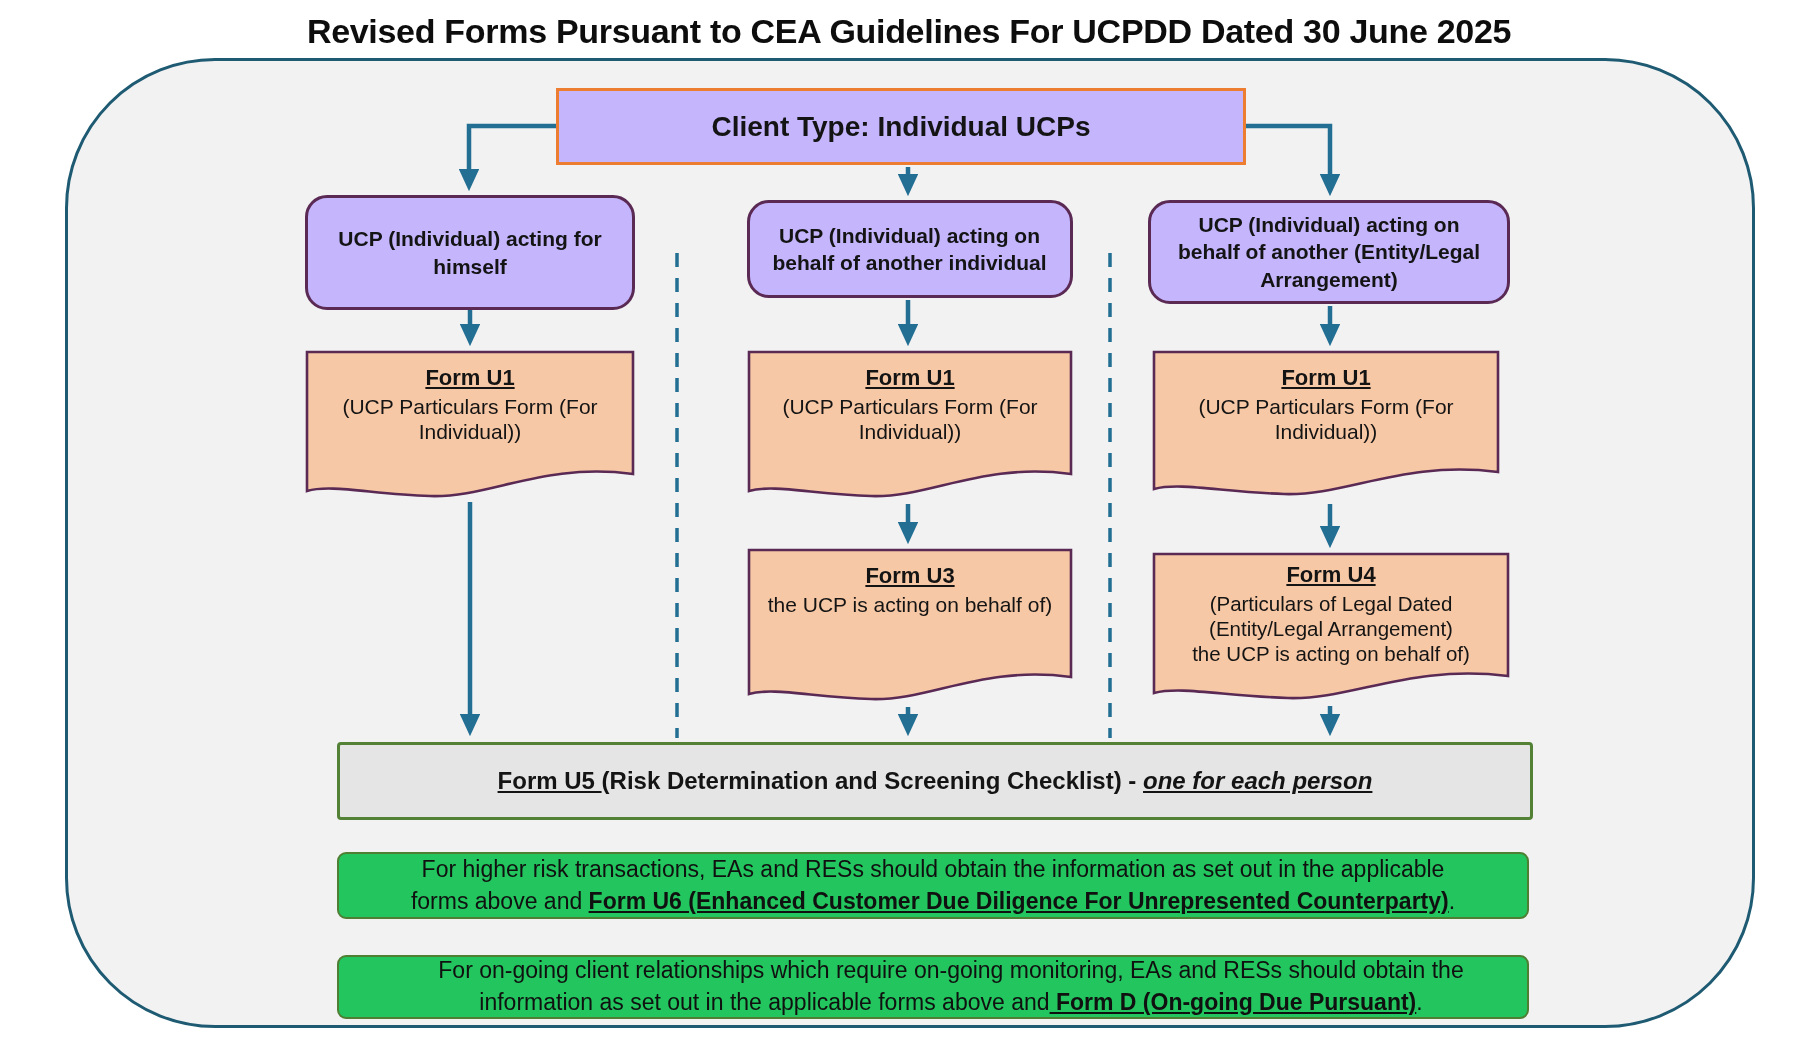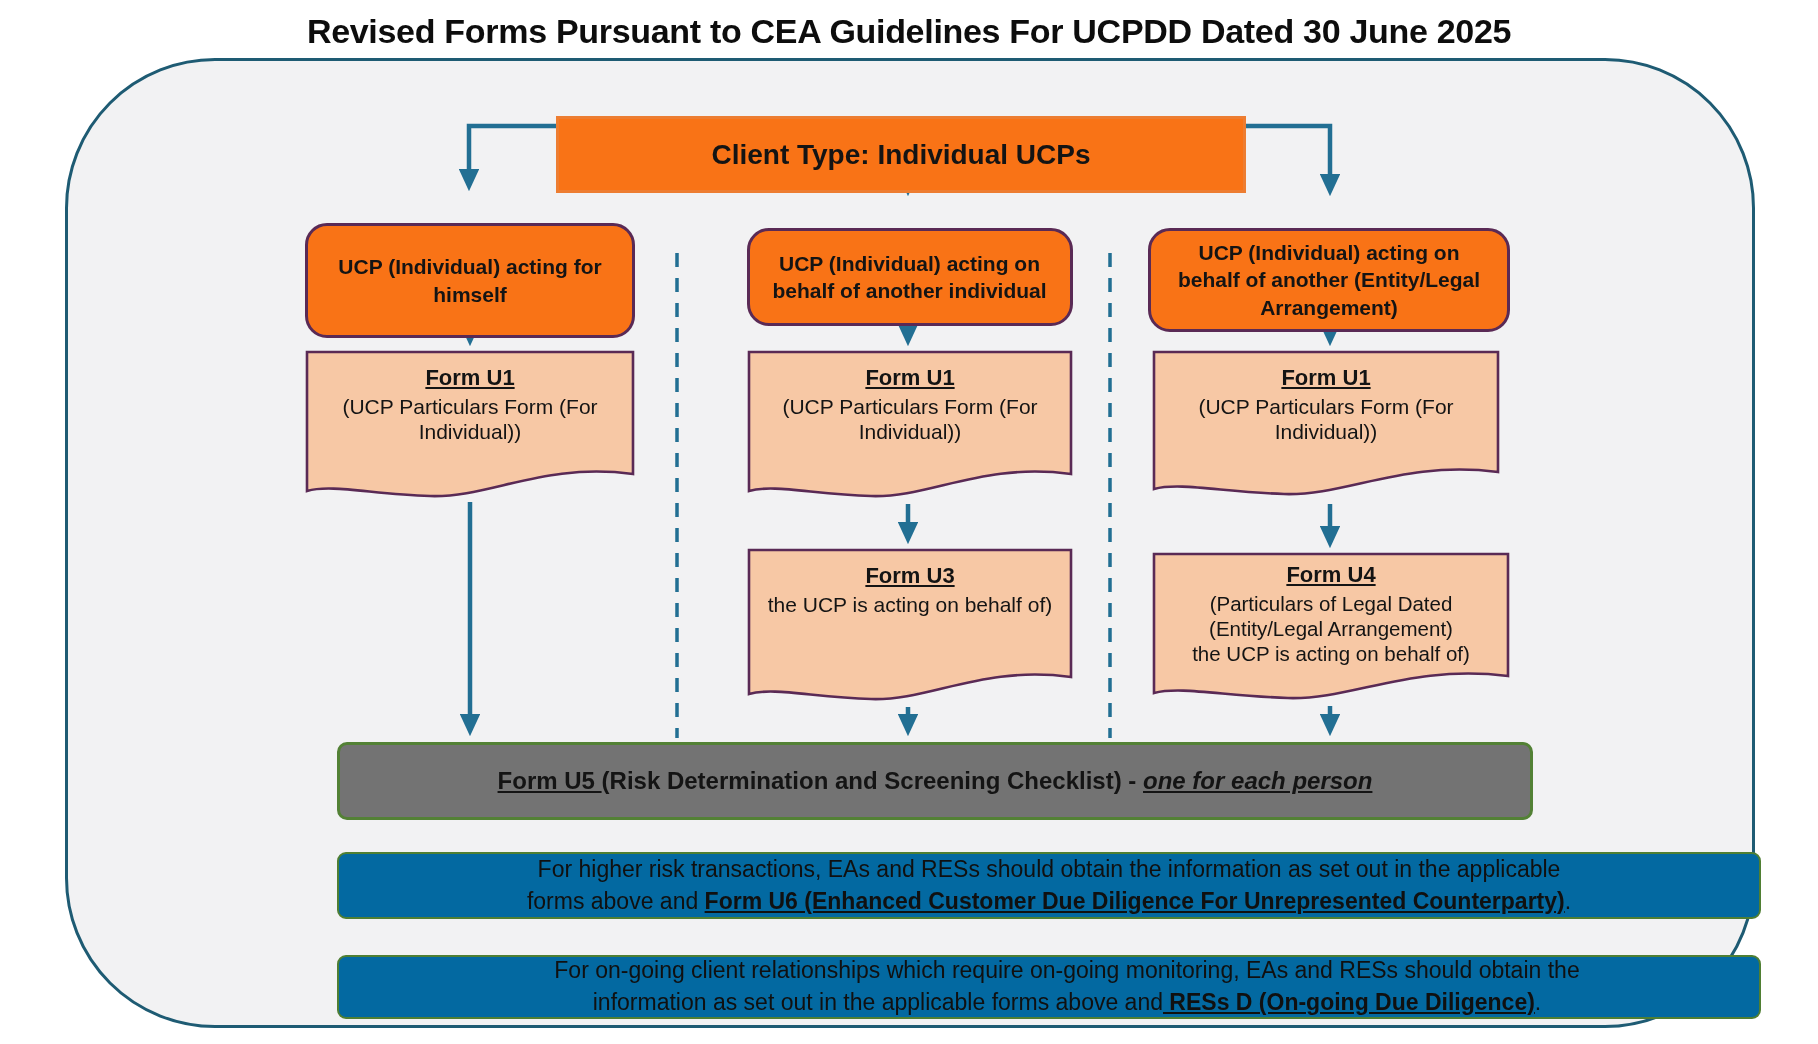--- a/index.html
+++ b/index.html
@@ -15,22 +15,21 @@
     font-size:34px;font-weight:bold;color:#0d0d0d;letter-spacing:-0.3px;
   }
 
   .container{
     left:65px;top:58px;width:1690px;height:970px;
     background:#f2f2f3;border:3px solid #1e5b73;border-radius:150px;
   }
 
   .node{
     display:flex;align-items:center;justify-content:center;text-align:center;
-    background:#f97316;
-    margin-top:28px;
+    background:#c4b5fd;
   }
   .root-box{
     left:556px;top:88px;width:690px;height:77px;
     border:3px solid #ed7d31;font-size:28px;font-weight:bold;
   }
   .branch{
     border:3px solid #5a2a55;border-radius:22px;
     font-size:21px;font-weight:bold;line-height:1.3;padding:6px 18px;
   }
   .branch-1{left:305px;top:195px;width:330px;height:115px;}
@@ -44,30 +43,30 @@
   .doc .doc-head{font-size:22px;font-weight:bold;text-decoration:underline;margin-bottom:2px;}
   .doc-u1-1{left:305px;top:350px;width:330px;height:150px;}
   .doc-u1-2{left:747px;top:350px;width:326px;height:150px;}
   .doc-u1-3{left:1152px;top:350px;width:348px;height:148px;}
   .doc-u3{left:747px;top:548px;width:326px;height:155px;}
   .doc-u4{left:1152px;top:552px;width:358px;height:150px;}
   .doc-u4 .doc-text{padding-top:10px;font-size:20.5px;}
 
   .u5-box{
     left:337px;top:742px;width:1196px;height:78px;
-    background:#737373;border:3px solid #538135;border-radius:10px;
+    background:#e5e5e5;border:3px solid #538135;border-radius:4px;
     display:flex;align-items:center;justify-content:center;
     font-size:24px;font-weight:bold;
   }
   .u5-box .u{text-decoration:underline;}
   .u5-box .emph{font-style:italic;text-decoration:underline;}
 
   .note{
-    left:337px;background:#0369a1;border:2.5px solid #4f7f33;border-radius:9px;
-    width:1424px;display:flex;flex-direction:column;align-items:center;justify-content:center;
+    left:337px;background:#22c55e;border:2.5px solid #4f7f33;border-radius:9px;
+    width:1192px;display:flex;flex-direction:column;align-items:center;justify-content:center;
     font-size:23px;line-height:1.38;text-align:center;color:#101010;
   }
   .note-1{top:852px;height:67px;}
   .note-2{top:955px;height:64px;padding-left:36px;}
   .note .bold-u{font-weight:bold;text-decoration:underline;}
 
   .connectors{left:0;top:0;width:1818px;height:1044px;pointer-events:none;}
 </style>
 </head>
 <body>
@@ -163,14 +162,14 @@
   </span>
 </div>
 
 <div class="abs note note-1">
   <div>For higher risk transactions, EAs and RESs should obtain the information as set out in the applicable</div>
   <div><span>forms above and </span><span class="bold-u">Form U6 (Enhanced Customer Due Diligence For Unrepresented Counterparty)</span><span>.</span></div>
 </div>
 
 <div class="abs note note-2">
   <div>For on-going client relationships which require on-going monitoring, EAs and RESs should obtain the</div>
-  <div><span>information as set out in the applicable forms above and</span><span class="bold-u"> RESs D (On-going Due Diligence)</span><span>.</span></div>
+  <div><span>information as set out in the applicable forms above and</span><span class="bold-u"> Form D (On-going Due Pursuant)</span><span>.</span></div>
 </div>
 
 </body></html>

